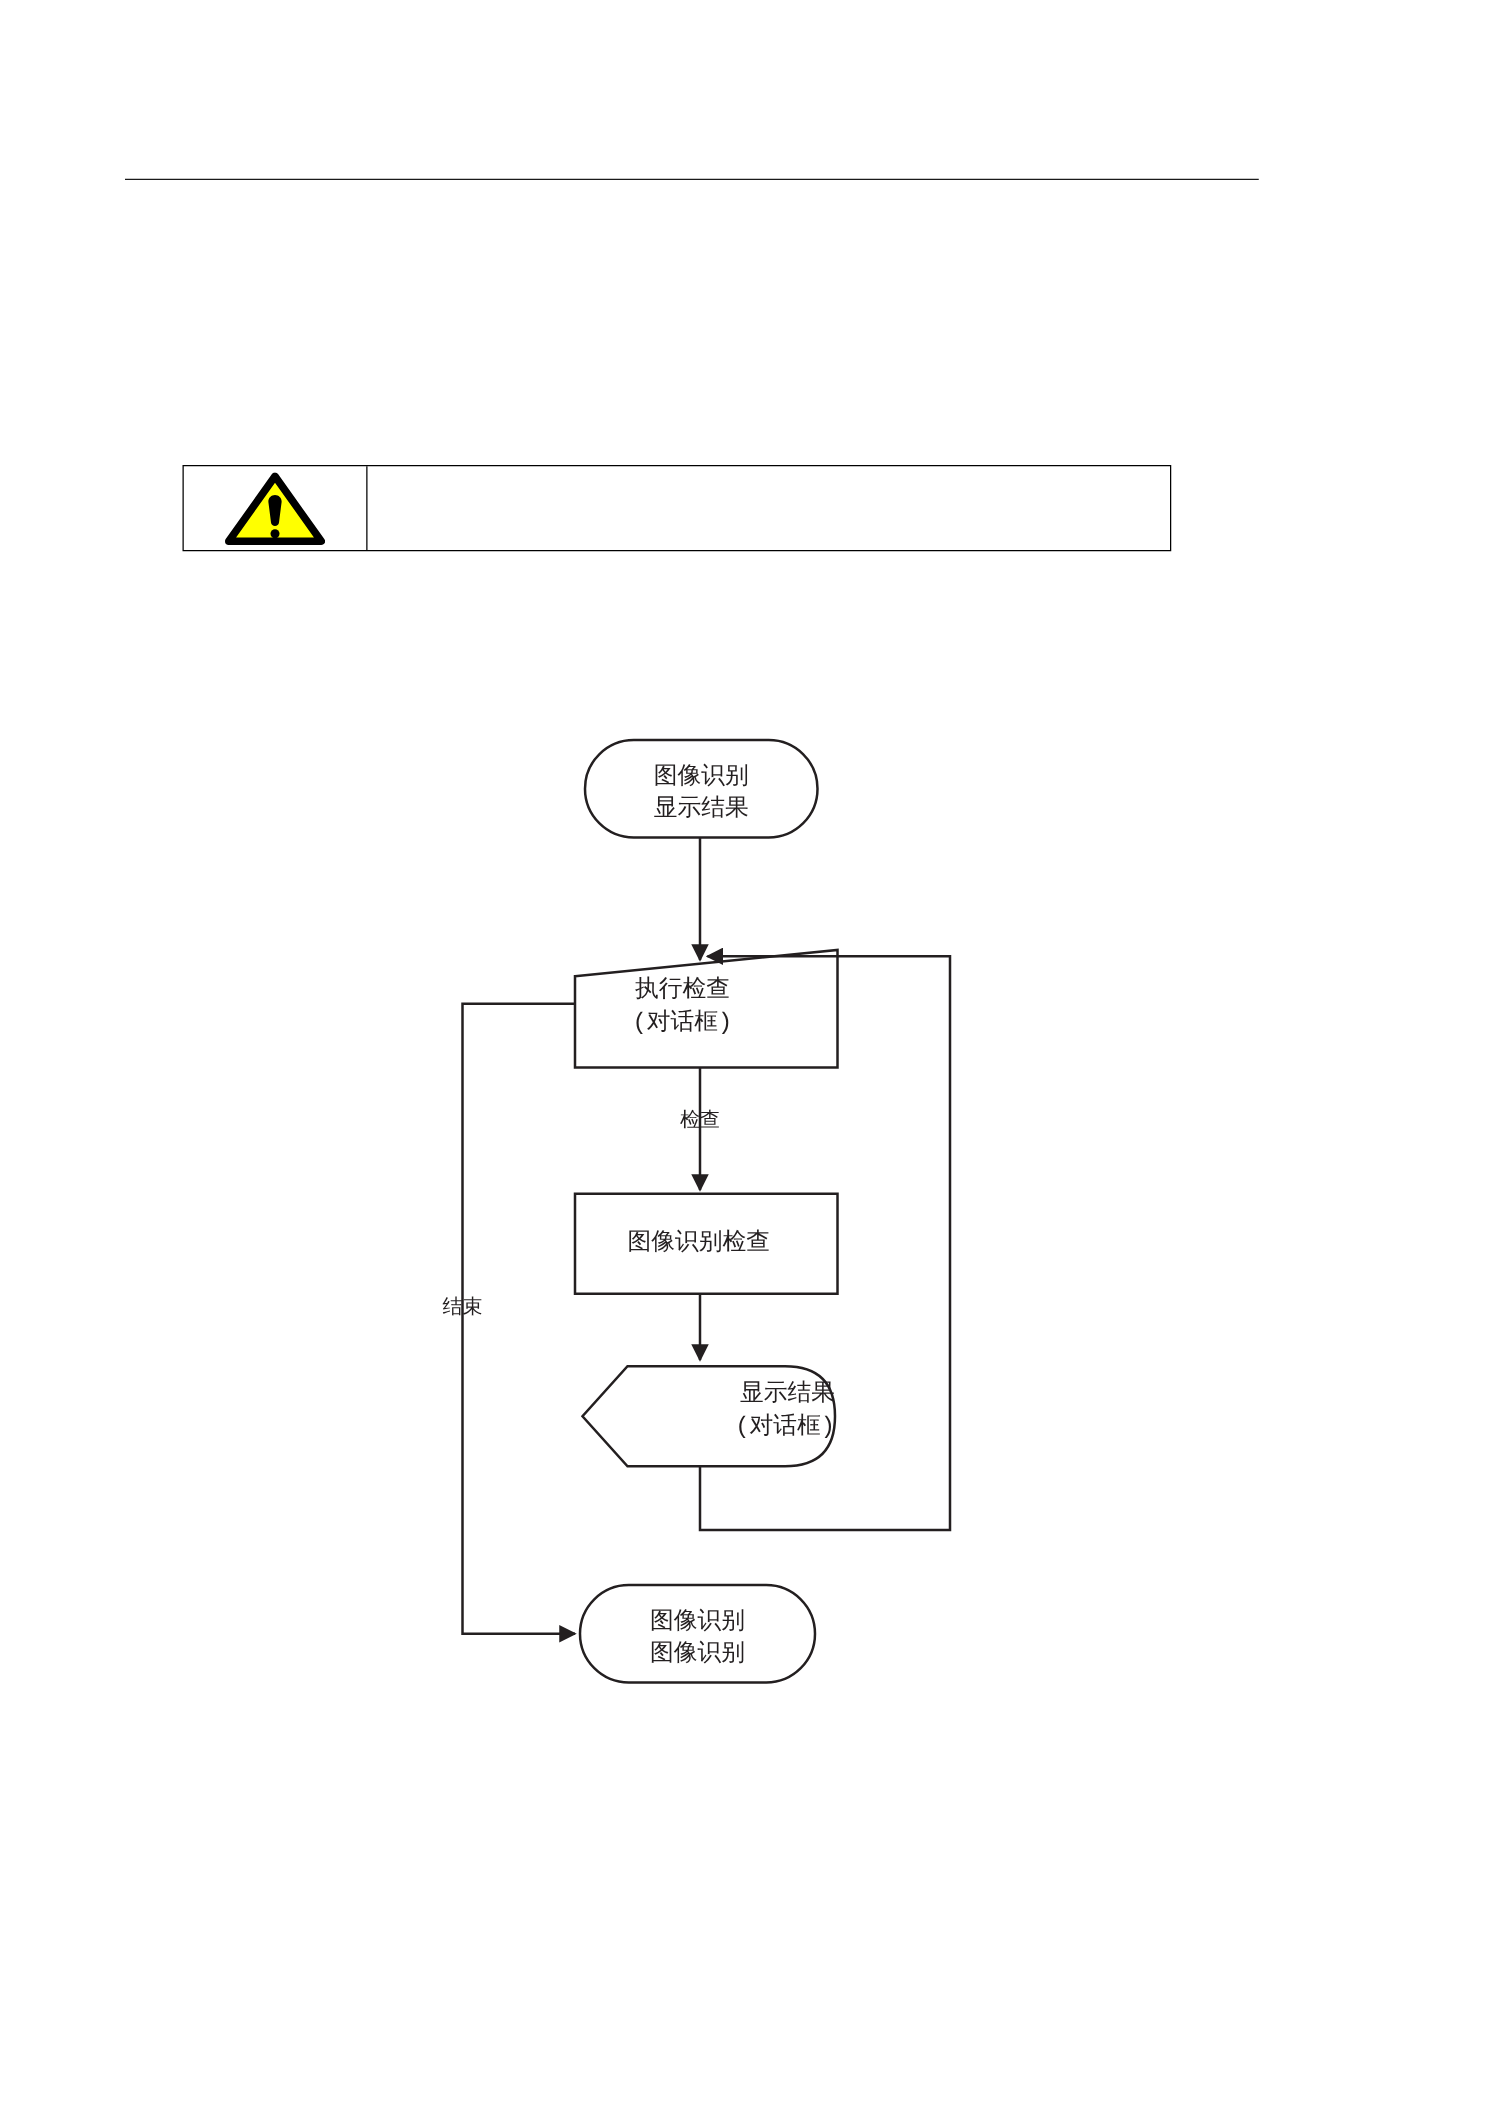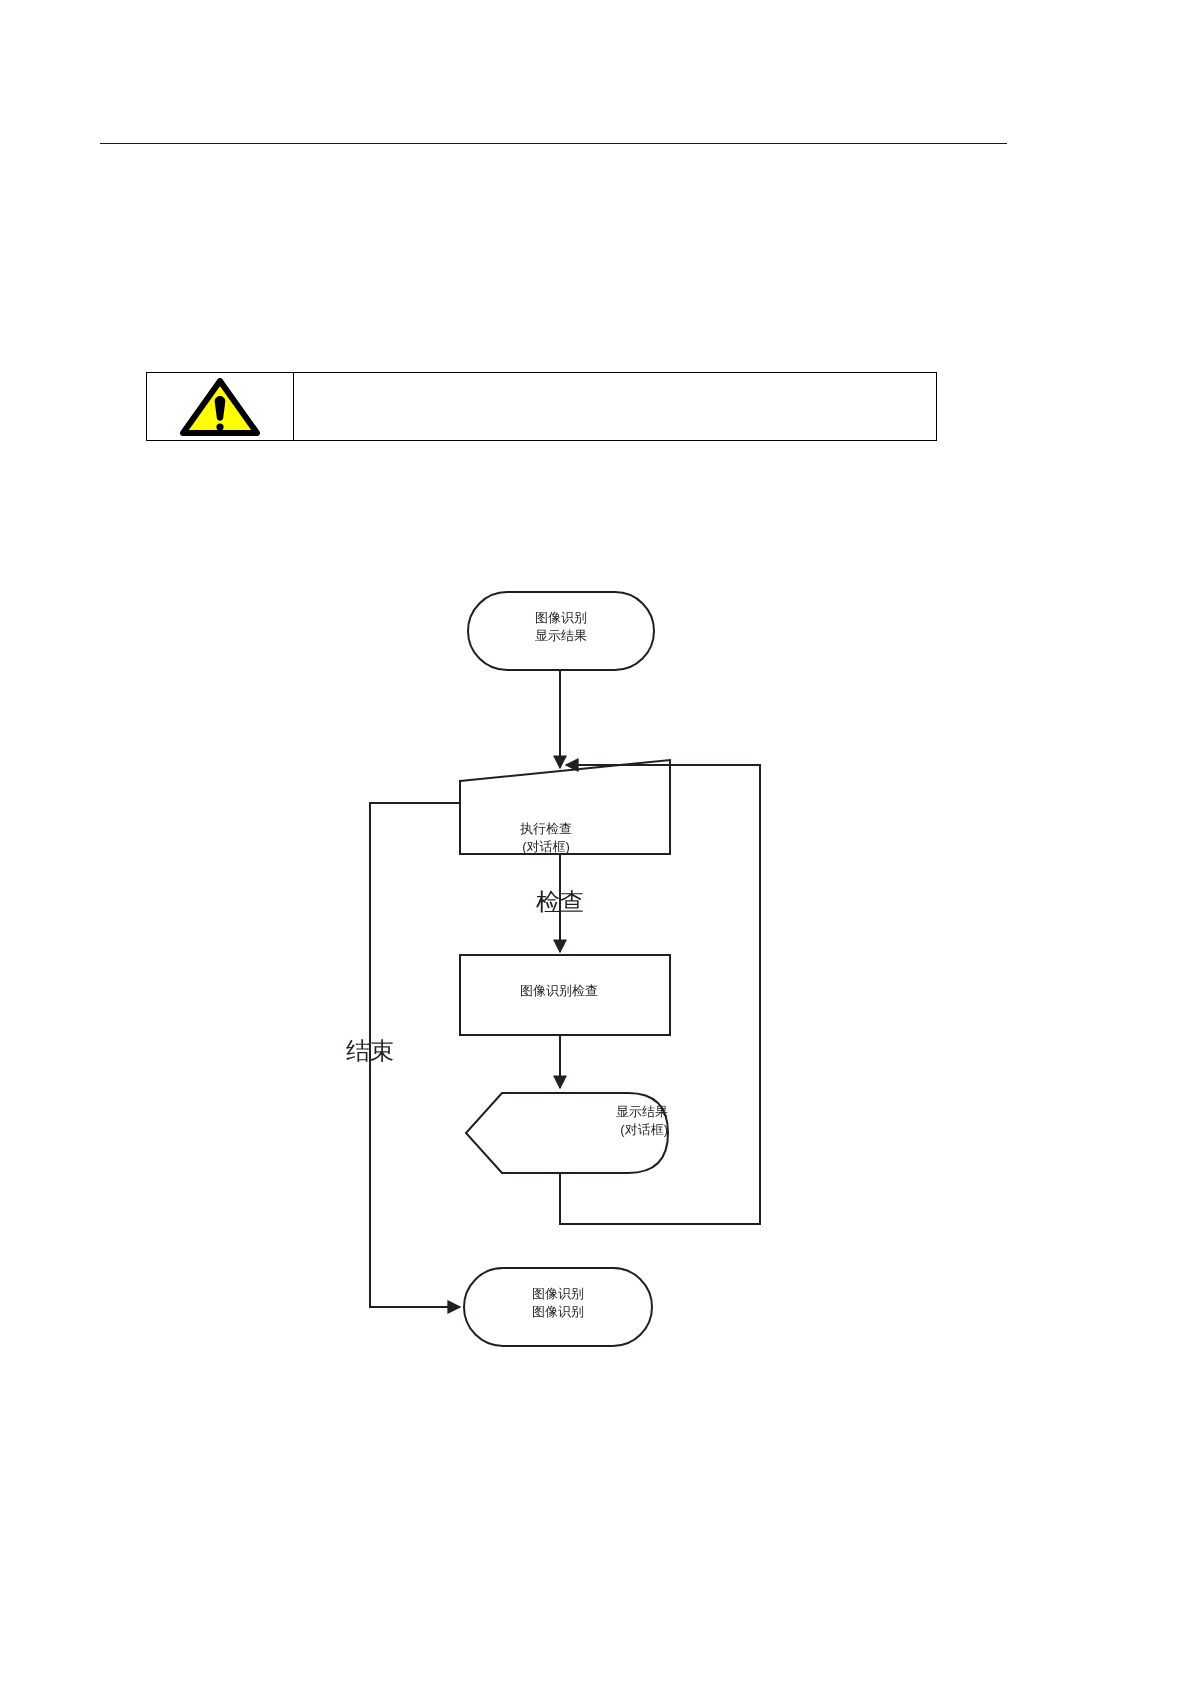--- a/index.html
+++ b/index.html
@@ -63,29 +63,29 @@
     top: 0;
     width: 1191px;
     height: 1684px;
     pointer-events: none;
   }
   .flow-canvas svg { display: block; }
 
   .node-text {
     position: absolute;
     text-align: center;
-    font-size: 13px;
+    font-size: 19px;
     line-height: 1.35;
     color: #231f20;
     white-space: nowrap;
-    font-family: Liberation Sans, sans-serif;
+    font-family: Liberation Mono, monospace;
   }
   .edge-label {
     position: absolute;
-    font-size: 24px;
+    font-size: 16px;
     color: #231f20;
     white-space: nowrap;
     text-align: center;
     font-family: "DejaVu Sans", "Liberation Sans", sans-serif;
   }
 </style>
 </head>
 <body>
 
 <div class="top-rule"></div>
@@ -133,21 +133,21 @@
 
     </g>
   </svg>
 </div>
 
 <div class="node-text" style="left:468px; top:609px; width:186px;">
   <div>图像识别</div>
   <div>显示结果</div>
 </div>
 
-<div class="node-text" style="left:460px; top:820px; width:172px;">
+<div class="node-text" style="left:460px; top:780px; width:172px;">
   <div>执行检查</div>
   <div>(对话框)</div>
 </div>
 
 <div class="node-text" style="left:460px; top:982px; width:198px;">
   <div>图像识别检查</div>
 </div>
 
 <div class="node-text" style="left:480px; top:1103px; width:188px;text-align:right;">
   <div>显示结果</div>

